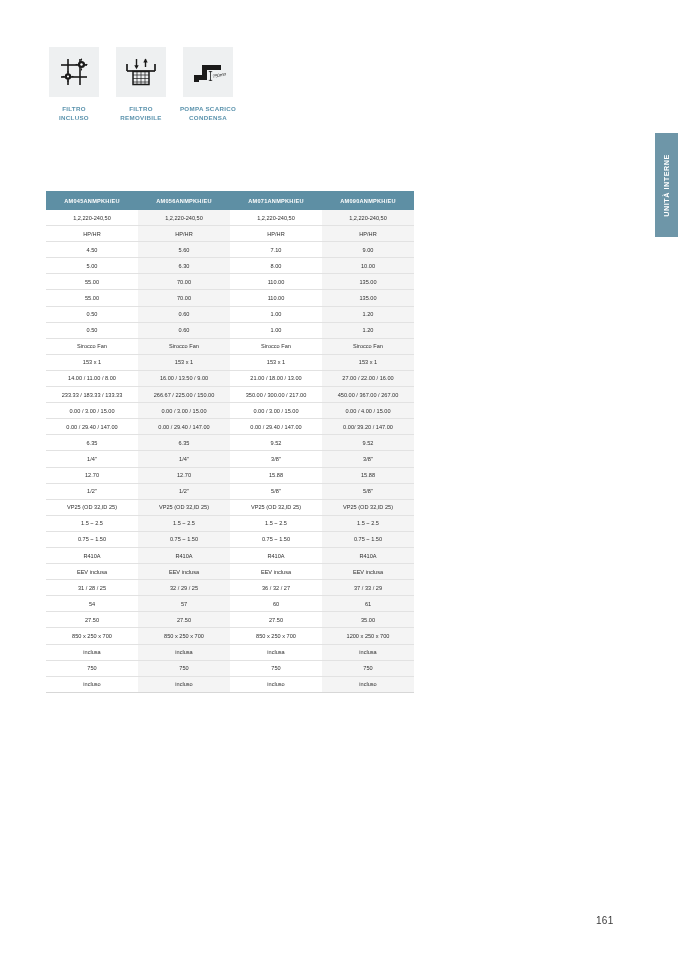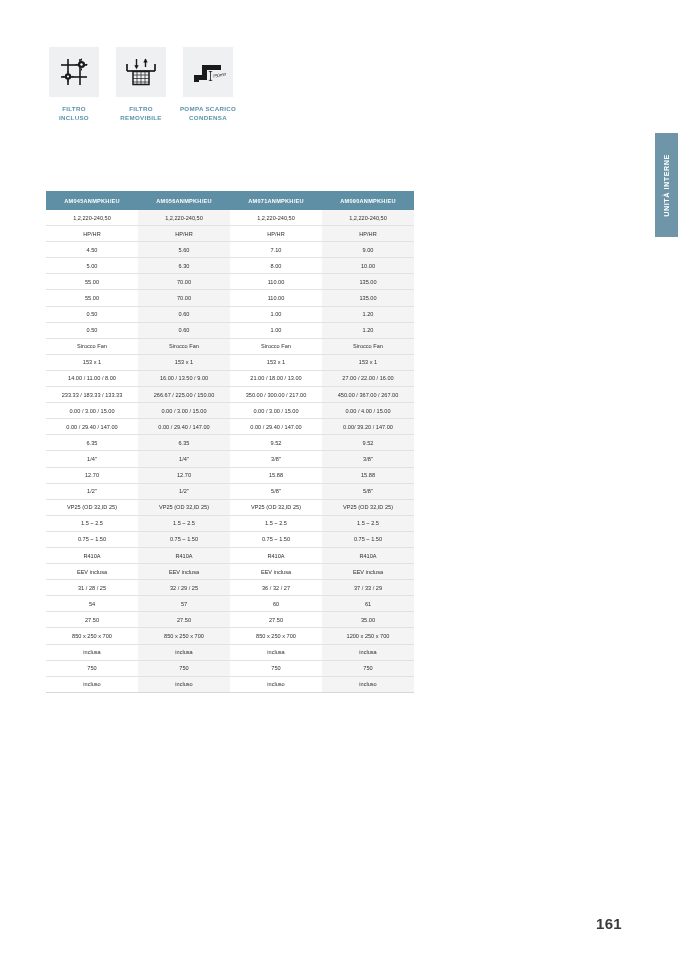--- a/index.html
+++ b/index.html
@@ -114,24 +114,23 @@
   }
   tbody tr:last-child td {
     border-bottom: 0.6px solid #d7d7d7;
   }
 
   
   #page-number {
     position: absolute;
     left: 596px;
     top: 915px;
-    font-size: 15px;
+    font-size: 10px;
     color: #3a3a3a;
     letter-spacing: 0.3px;
-    font-weight: bold;
   }
 </style>
 </head>
 <body>
 
 <div id="features">
 
   <div class="feature">
     <div class="feature-icon-box">
       <svg width="34" height="32" viewBox="0 0 34 32">

